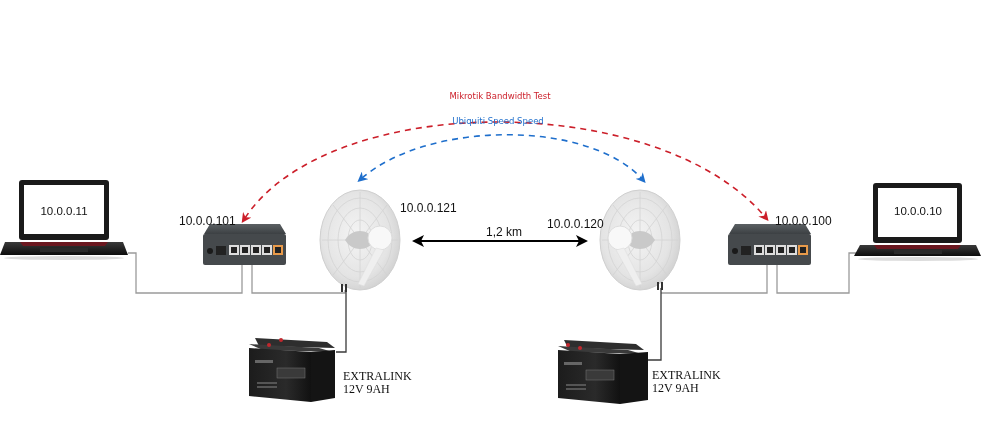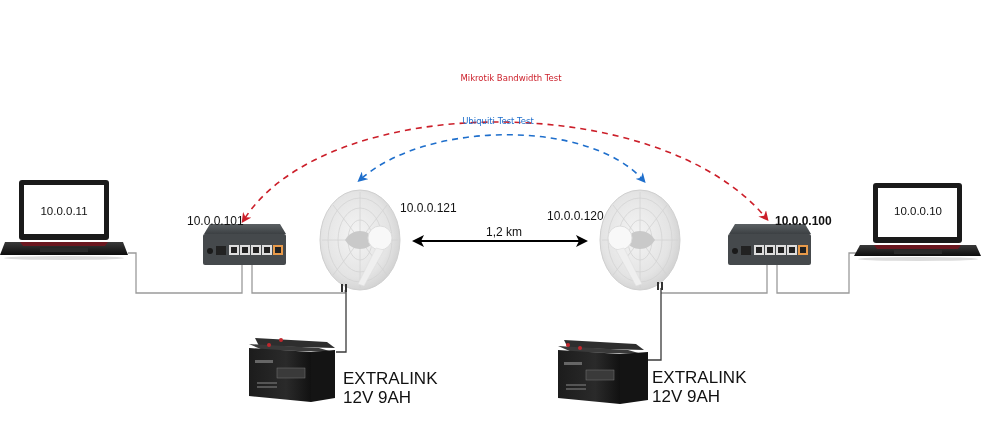--- a/index.html
+++ b/index.html
@@ -1,21 +1,21 @@
 <!DOCTYPE html>
 <html><head>
 <meta charset="utf-8">
 <style>
   html, body { margin:0; padding:0; background:#ffffff; }
   body { width:1000px; height:444px; position:relative; overflow:hidden; font-family:"DejaVu Sans", sans-serif; }
   .stage { position:absolute; left:0; top:0; width:1000px; height:444px; }
   svg.diagram { position:absolute; left:0; top:0; }
   .lbl { position:absolute; font-family:"Liberation Sans", sans-serif; font-size:12px; color:#111; white-space:nowrap; line-height:1; }
   .arc-lbl { position:absolute; font-family:"DejaVu Sans", sans-serif; font-size:8.5px; white-space:nowrap; transform:translateX(-50%); line-height:1; }
-  .bat-lbl { position:absolute; font-family:Liberation Sans, sans-serif; font-size:17px; color:#111; line-height:1.1; white-space:nowrap; }
+  .bat-lbl { position:absolute; font-family:Liberation Serif, serif; font-size:12px; color:#111; line-height:1.1; white-space:nowrap; }
   .screen-lbl { font-family:"Liberation Sans", sans-serif; font-size:11.5px; fill:#111; }
 </style>
 </head>
 <body>
 
 <div class="stage">
 
 <svg class="diagram" width="1000" height="444" viewBox="0 0 1000 444" xmlns="http://www.w3.org/2000/svg">
   <defs>
     <linearGradient id="lapBase" x1="0" y1="0" x2="0" y2="1">
@@ -184,27 +184,27 @@
     <rect x="6" y="22" width="18" height="3" fill="#666"></rect>
     <rect x="28" y="30" width="28" height="10" fill="#3a3a3a" stroke="#777" stroke-width="0.5"></rect>
     <rect x="8" y="44" width="20" height="2" fill="#555"></rect>
     <rect x="8" y="48" width="20" height="2" fill="#555"></rect>
   </g>
 
   <text class="screen-lbl" x="64" y="215" text-anchor="middle">10.0.0.11</text>
   <text class="screen-lbl" x="918" y="215" text-anchor="middle">10.0.0.10</text>
 </svg>
 
-<div class="arc-lbl" style="left:500px; top:74px; color:#cc1f2a;margin-left:11px;">Mikrotik Bandwidth Test</div>
-<div class="arc-lbl" style="left:498px; top:117px; color:#1f6fcc;">Ubiquiti Test Test</div>
-
-<div class="lbl" style="left:187px; top:215px;">10.0.0.101</div>
+<div class="arc-lbl" style="left:500px; top:92px; color:#cc1f2a;">Mikrotik Bandwidth Test</div>
+<div class="arc-lbl" style="left:498px; top:117px; color:#1f6fcc;">Ubiquiti Speed Speed</div>
+
+<div class="lbl" style="left:179px; top:215px;">10.0.0.101</div>
 <div class="lbl" style="left:400px; top:202px;">10.0.0.121</div>
-<div class="lbl" style="left:547px; top:210px;">10.0.0.120</div>
-<div class="lbl" style="left:775px; top:215px;font-weight:bold;">10.0.0.100</div>
+<div class="lbl" style="left:547px; top:218px;">10.0.0.120</div>
+<div class="lbl" style="left:775px; top:215px;">10.0.0.100</div>
 
 <div class="lbl" style="left:486px; top:226px;">1,2 km</div>
 
 <div class="bat-lbl" style="left:343px; top:370px;">
   <div>EXTRALINK</div>
   <div>12V 9AH</div>
 </div>
 <div class="bat-lbl" style="left:652px; top:369px;">
   <div>EXTRALINK</div>
   <div>12V 9AH</div>

